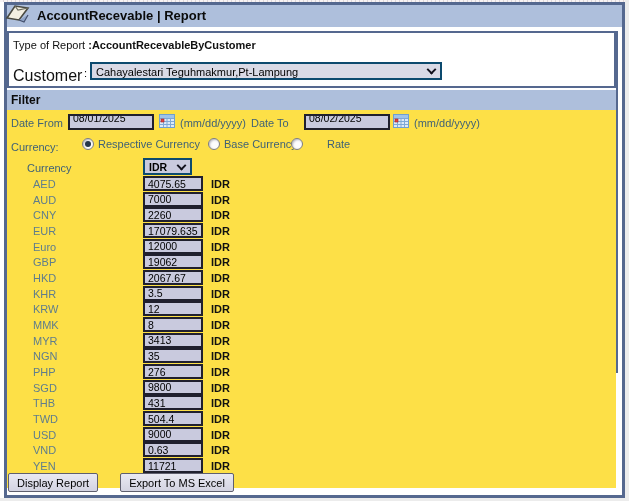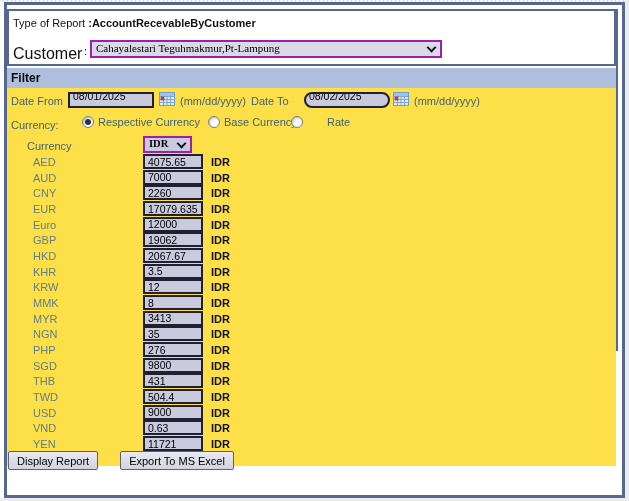--- a/index.html
+++ b/index.html
@@ -22,22 +22,22 @@
   .app-icon { position:absolute; left:-3px; top:-4px; width:28px; height:26px; }
 
   .wrapper { margin:4px 4px 16px 0; border-right:2px solid #55688f; border-bottom:2px solid #55688f;
              height:342px; background:#fff; }
 
   .typebox { border:2px solid #55688f; height:57px; position:relative; background:#fff; }
   .type-line { position:absolute; left:4px; top:6px; font-size:11px; color:#111; }
   .type-line b { font-weight:bold; }
   .customer-label { position:absolute; left:4px; top:34px; font-size:16px; color:#111; }
   .customer-colon { position:absolute; left:75px; top:34px; font-size:11px; color:#111; }
-  .select { position:absolute; display:flex; align-items:flex-start; border:2px solid #a21caf;
-            background:#d9dae6; font-size:11px; color:#000; cursor:default;font-family:Liberation Serif, serif; }
+  .select { position:absolute; display:flex; align-items:flex-end; border:2px solid #0c4a6e;
+            background:#d9dae6; font-size:11px; color:#000; cursor:default; }
   .customer-select { left:81px; top:29px; width:352px; height:18px; padding-left:4px; }
   .select .chev { position:absolute; right:5px; top:50%; width:7px; height:7px;
                   border-right:2px solid #10101c; border-bottom:2px solid #10101c;
                   transform:translateY(-70%) rotate(45deg); }
 
   .filterbar { margin-top:2px; height:20px; background:#aebfdc; font-size:12px;
                font-weight:bold; color:#0b0b0b; line-height:20px; padding-left:4px; }
 
   .content { position:relative; height:378px; background:#fde047; }
 
@@ -47,21 +47,21 @@
   
   .date-from-label { position:absolute; left:4px; top:7px; }
   .date-input { position:absolute; top:4px; width:86px; height:16px; border:2px solid #20202e;
                 background:#c9cade; font-size:10.5px; color:#000; padding:0 0 8px 3px;
                 font-family:"Liberation Sans", sans-serif; }
   .date-from-input { left:61px; }
   .cal { position:absolute; top:4px; width:16px; height:14px; cursor:pointer; }
   .cal-from { left:152px; }
   .hint-from { position:absolute; left:173px; top:7px; }
   .date-to-label { position:absolute; left:244px; top:7px; }
-  .date-to-input { left:297px;border-radius:8px; }
+  .date-to-input { left:297px; }
   .cal-to { left:386px; }
   .hint-to { position:absolute; left:407px; top:7px; }
 
   
   .mode-label { position:absolute; left:4px; top:31px; }
   .radio-opt { position:absolute; top:28px; display:flex; align-items:center; gap:4px; }
   .opt-0 { left:75px; } .opt-1 { left:201px; } .opt-2 { left:284px;gap:24px; }
   .radio { width:12px; height:12px; border-radius:50%; border:1px solid #7d7d7d; background:#fdfdfd;
            box-shadow:inset 1px 1px 2px rgba(60,60,90,.35); position:relative; }
   .radio.checked::after { content:""; position:absolute; left:50%; top:50%; width:6px; height:6px;
@@ -91,20 +91,28 @@
 </head>
 <body>
 
 <div class="stage">
   <div class="top-strip"></div>
   <div class="right-strip"></div>
   <div class="bottom-strip"></div>
 
   <div class="window">
 
+    <div class="titlebar">
+      <svg class="app-icon" viewBox="0 0 28 26">
+        <path d="M3 17 L11 5 L24 7 L15 19 Z" fill="#f3efe2" stroke="#4a4a42" stroke-width="1.6"></path>
+        <path d="M11 5 L14 9 L24 7" fill="none" stroke="#6b6b5e" stroke-width="1.2"></path>
+        <path d="M15 19 L20 21 L24 14" fill="#8fa3c6" stroke="#44506e" stroke-width="1.2"></path>
+      </svg>
+      <span class="title">AccountRecevable | Report</span>
+    </div>
 
     <div class="wrapper">
 
       <div class="typebox">
         <div class="type-line">
           <span>Type of Report</span>
           <b>:AccountRecevableByCustomer</b>
         </div>
         <span class="customer-label">Customer</span>
         <span class="customer-colon">:</span>

